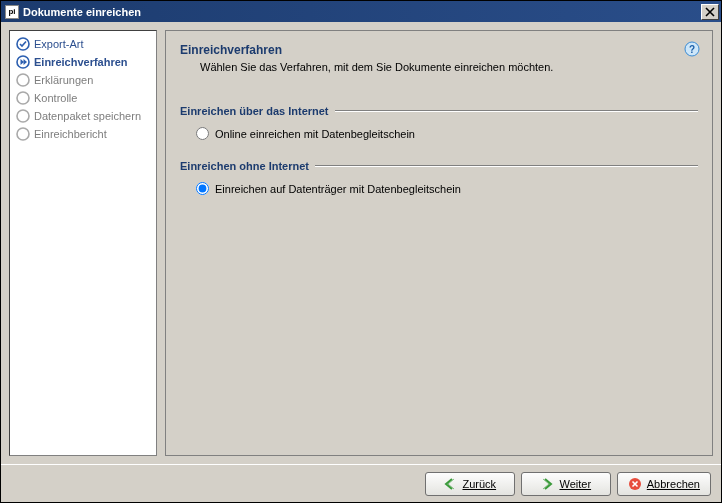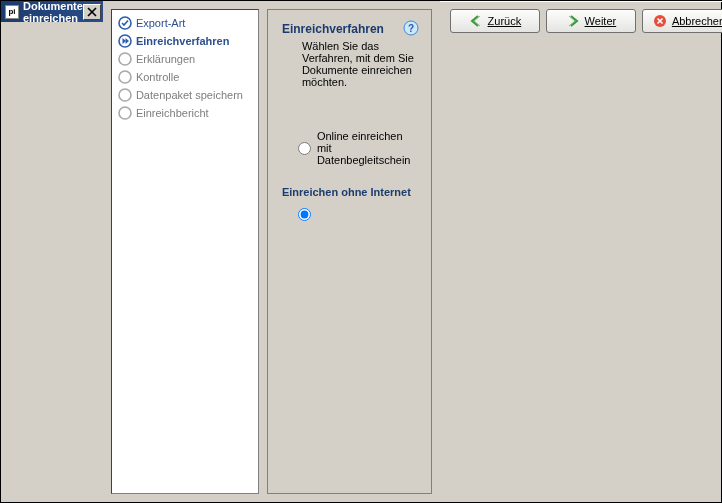--- a/index.html
+++ b/index.html
@@ -10,21 +10,21 @@
       width: 722px;
       height: 503px;
       overflow: hidden;
     }
     .window {
       width: 722px;
       height: 503px;
       background: #d4d0c8;
       border: 1px solid #000;
       display: flex;
-      flex-direction: row;
+      flex-direction: column;
     }
     .titlebar {
       background: linear-gradient(to right, #1c3b6e, #2a4e8a);
       color: #fff;
       height: 21px;
       display: flex;
       align-items: center;
       padding: 0 2px 0 4px;
       font-weight: bold;
     }
@@ -227,36 +227,41 @@
     <div class="main">
       <svg class="help-icon" viewBox="0 0 16 16">
         <circle cx="8" cy="8" r="7" fill="#cde6f9" stroke="#3a8bd4" stroke-width="1"></circle>
         <text x="8" y="12" text-anchor="middle" font-size="10" font-weight="bold" fill="#1c5fa8">?</text>
       </svg>
 
       <div class="section-title">Einreichverfahren</div>
       <div class="section-desc">Wählen Sie das Verfahren, mit dem Sie Dokumente einreichen möchten.</div>
 
       <div class="fieldset">
+        <div class="fieldset-header">
+          <span class="fieldset-title">Einreichen über das Internet</span>
+          <span class="fieldset-line"></span>
+        </div>
         <div class="fieldset-body">
           <label class="radio-row">
             <input type="radio" name="verfahren" style="">
             <span>Online einreichen mit Datenbegleitschein</span>
           </label>
         </div>
       </div>
 
       <div class="fieldset">
         <div class="fieldset-header">
           <span class="fieldset-title">Einreichen ohne Internet</span>
           <span class="fieldset-line"></span>
         </div>
         <div class="fieldset-body">
           <label class="radio-row">
             <input type="radio" name="verfahren" checked="" style="">
+            <span>Einreichen auf Datenträger mit Datenbegleitschein</span>
           </label>
         </div>
       </div>
     </div>
 
   </div>
 
   <div class="footer">
     <button class="btn">
       <svg class="btn-icon" viewBox="0 0 14 14">

